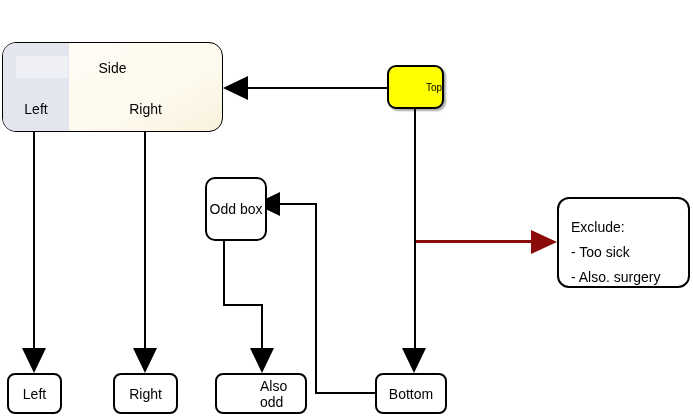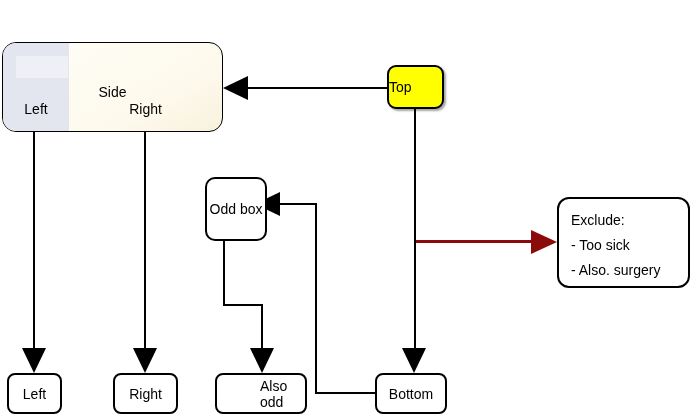--- a/index.html
+++ b/index.html
@@ -10,43 +10,43 @@
   .node{position:absolute;box-sizing:border-box;background:#fff;border:2px solid var(--line-color,#000);}
 
   
   .side-node{
     left:2px;top:42px;width:221px;height:90px;border-width:1px;border-radius:14px;
     background:linear-gradient(150deg,#fffef8 0%,var(--side-right-fill,#fdf9ec) 70%,#f8f1dd 100%);
     overflow:hidden;
   }
   .side-left-region{position:absolute;left:0;top:0;width:66px;height:100%;background:var(--side-left-fill,#e3e6ef);}
   .side-highlight{position:absolute;left:13px;top:13px;width:52px;height:22px;background:var(--side-left-highlight,#eef0f6);}
-  .side-title{position:absolute;left:0;right:0;top:17px;text-align:center;margin-top:24px;}
+  .side-title{position:absolute;left:0;right:0;top:17px;text-align:center;}
   .side-left-label{position:absolute;left:0;top:58px;width:66px;text-align:center;}
   .side-right-label{position:absolute;left:66px;right:0;top:58px;text-align:center;}
 
   
   .top-node{
     left:387px;top:65px;width:57px;height:44px;border-radius:9px;
     background:var(--top-box-fill,#ffff00);
-    display:flex;align-items:center;justify-content:flex-start;font-size:14px;
+    display:flex;align-items:center;justify-content:flex-end;font-size:10px;
     box-shadow:2px 2px 2px rgba(0,0,0,0.35);
   }
 
   
   .odd-node{
     left:193px;top:177px;width:62px;height:64px;border-radius:10px;
     display:flex;align-items:center;justify-content:center;text-align:center;
     line-height:1.6;padding:2px;margin-left:12px;
   }
 
   
   .exclude-node{
     left:557px;top:197px;width:133px;height:91px;border-width:2px;border-radius:12px;
-    padding:9px 4px 0 12px;line-height:25px;
+    padding:16px 4px 0 12px;line-height:25px;
   }
 
   
   .leaf{top:373px;height:41px;border-radius:8px;display:flex;align-items:center;justify-content:center;}
   .leaf-left{left:7px;width:55px;}
   .leaf-right{left:113px;width:65px;}
   .leaf-alsoodd{left:215px;width:92px;padding-left:43px;}
   .leaf-bottom{left:375px;width:72px;}
 
   

